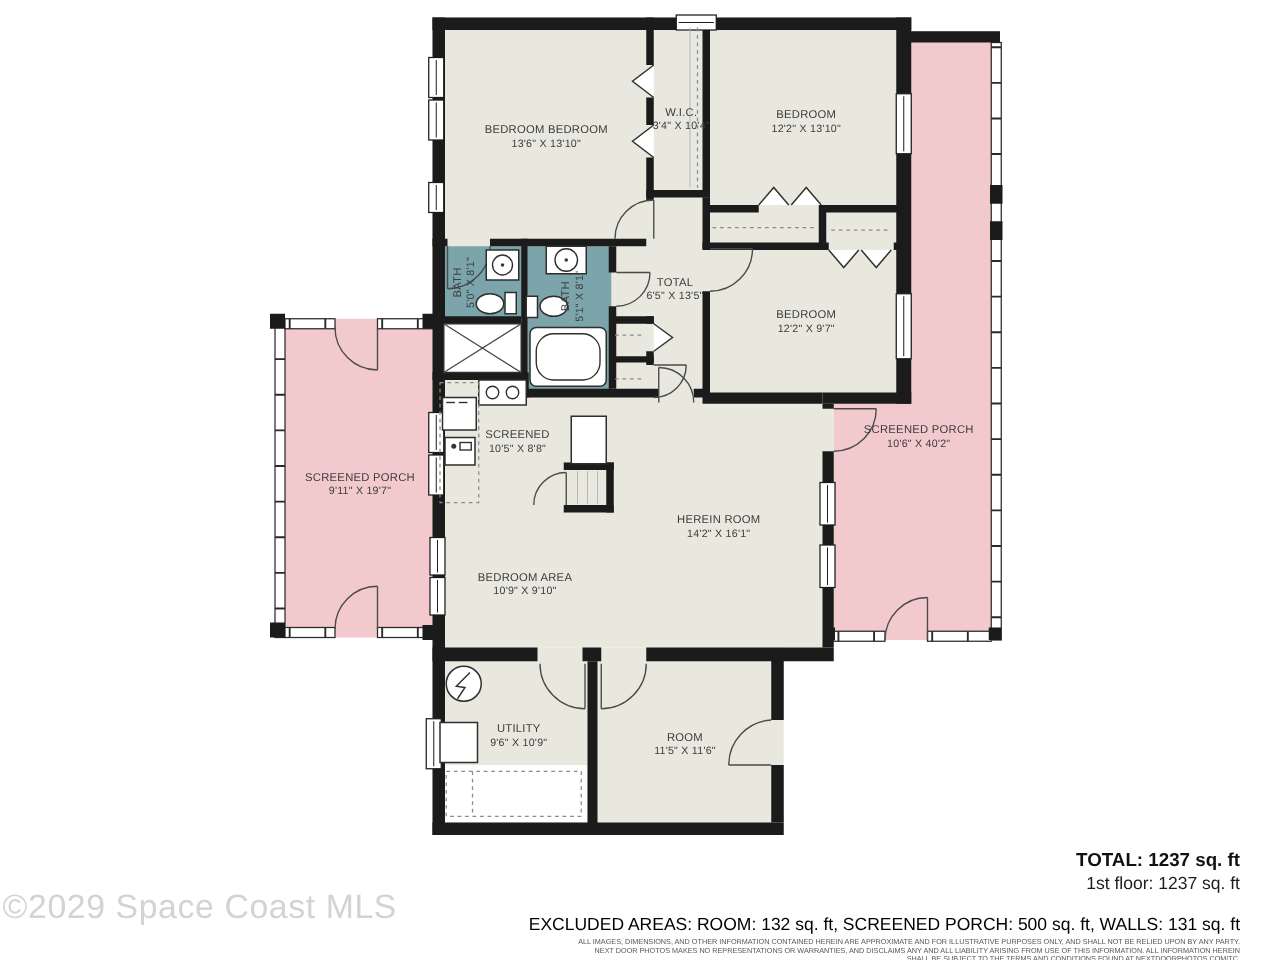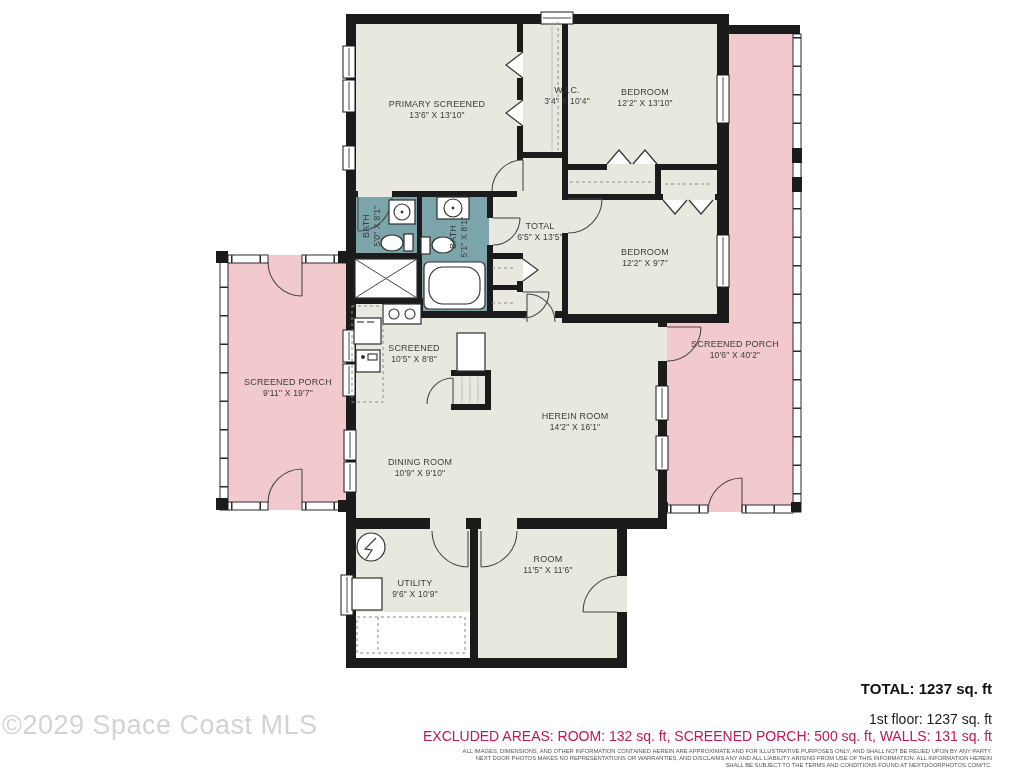--- a/index.html
+++ b/index.html
@@ -30,22 +30,22 @@
   
   .rlabel{position:absolute;transform:translate(-50%,-50%);text-align:center;
           color:var(--label-text,#3c3c3c);font-size:9px;line-height:10.5px;
           letter-spacing:.2px;white-space:nowrap;}
   .rlabel .dims{font-size:8.5px;}
   .rlabel.rot{transform:translate(-50%,-50%) rotate(-90deg);}
 
   
   .footer{position:absolute;left:0;top:680px;width:992px;text-align:right;color:#111;}
   .total{font-size:15px;font-weight:bold;}
-  .floor1{font-size:14px;color:#1c1c1c;margin-top:14px;}
-  .excluded{font-size:14px;color:#be185d;margin-top:1px;}
+  .floor1{font-size:14px;color:#1c1c1c;margin-top:1px;}
+  .excluded{font-size:14px;color:#000000;margin-top:17px;}
   .fineprint{font-size:5.8px;line-height:7px;color:var(--fine-print,#555);margin-top:4px;}
 
   .watermark{position:absolute;left:2px;top:710px;font-size:27px;letter-spacing:.5px;
              color:var(--watermark,#d3d3d3);}
 </style>
 </head>
 <body>
 
 <div class="canvas">
 
@@ -279,24 +279,24 @@
       </g>
       <g>
         <rect class="dash" x="357" y="617" width="108" height="36"></rect>
         <path class="dash" d="M378,617 L378,653"></path>
       </g>
     </g>
   </svg>
 
   <div>
     <div class="rlabel" style="left:437px;top:109px">
-      <div>PRIMARY SCREENED</div>
+      <div>BEDROOM BEDROOM</div>
         <div class="dims">13'6" X 13'10"</div>
       </div>
-    <div class="rlabel" style="left:567px;top:95px">
+    <div class="rlabel" style="left:545px;top:95px">
       <div>W.I.C.</div>
         <div class="dims">3'4" X 10'4"</div>
       </div>
     <div class="rlabel" style="left:645px;top:97px">
       <div>BEDROOM</div>
         <div class="dims">12'2" X 13'10"</div>
       </div>
     <div class="rlabel rot" style="left:371px;top:226px">
       <div>BATH</div>
         <div class="dims">5'0" X 8'1"</div>
@@ -323,28 +323,28 @@
       </div>
     <div class="rlabel" style="left:735px;top:349px">
       <div>SCREENED PORCH</div>
         <div class="dims">10'6" X 40'2"</div>
       </div>
     <div class="rlabel" style="left:575px;top:421px">
       <div>HEREIN ROOM</div>
         <div class="dims">14'2" X 16'1"</div>
       </div>
     <div class="rlabel" style="left:420px;top:467px">
-      <div>DINING ROOM</div>
+      <div>BEDROOM AREA</div>
         <div class="dims">10'9" X 9'10"</div>
       </div>
     <div class="rlabel" style="left:415px;top:588px">
       <div>UTILITY</div>
         <div class="dims">9'6" X 10'9"</div>
       </div>
-    <div class="rlabel" style="left:548px;top:564px">
+    <div class="rlabel" style="left:548px;top:595px">
       <div>ROOM</div>
         <div class="dims">11'5" X 11'6"</div>
       </div>
   </div>
 
   <div class="footer">
     <div class="total">TOTAL: 1237 sq. ft</div>
     <div class="floor1">1st floor: 1237 sq. ft</div>
     <div class="excluded">EXCLUDED AREAS: ROOM: 132 sq. ft, SCREENED PORCH: 500 sq. ft, WALLS: 131 sq. ft</div>
     <div class="fineprint">

